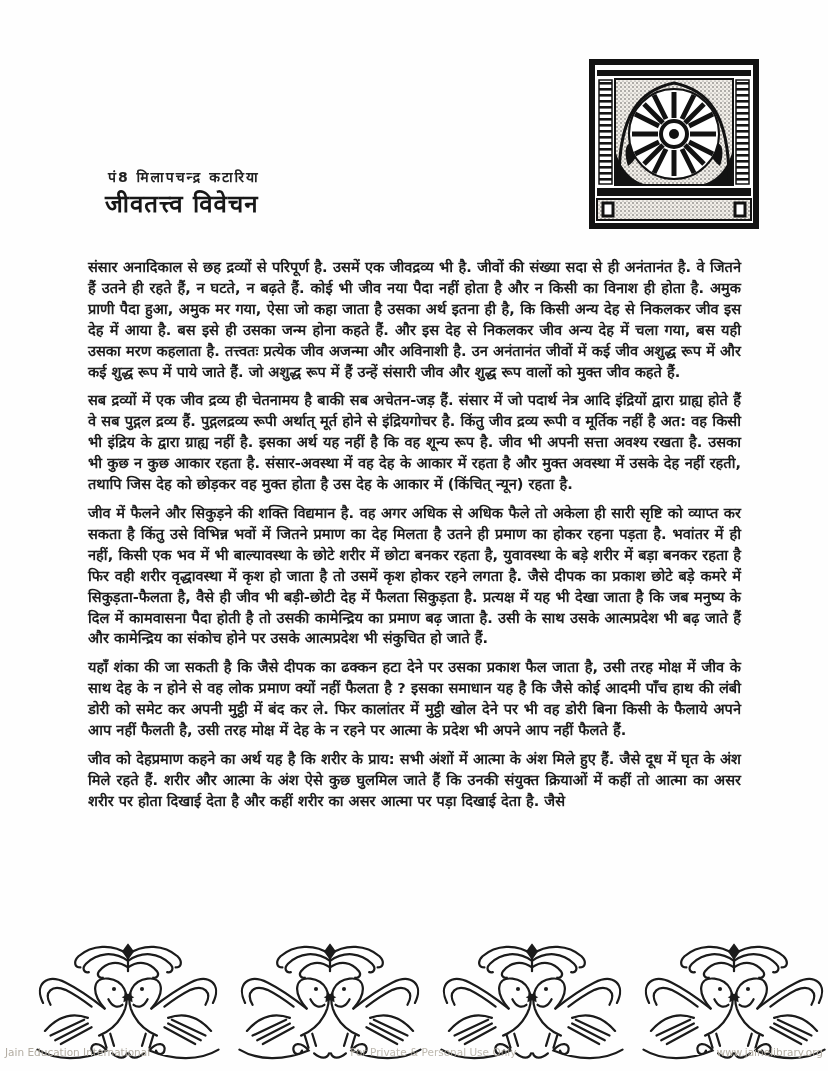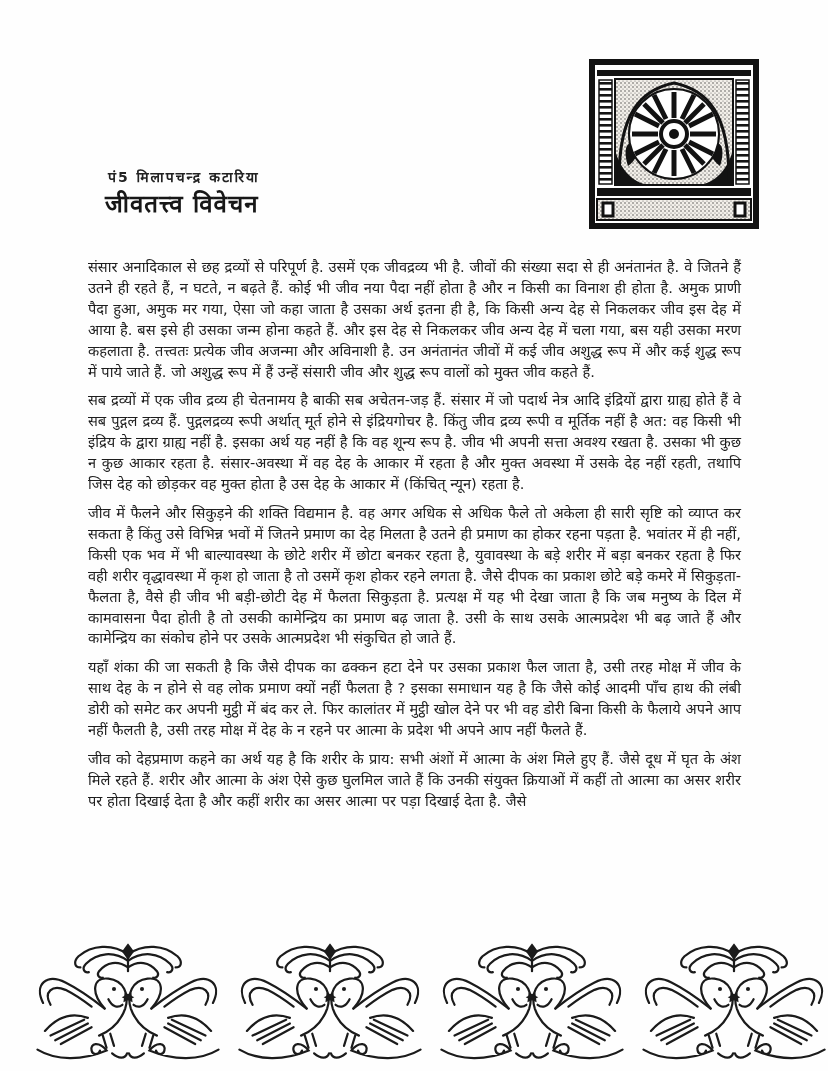--- a/index.html
+++ b/index.html
@@ -26,20 +26,21 @@
   .ornament {
     position:absolute; left:588px; top:58px; width:172px; height:172px;
   }
   .ornament svg { width:100%; height:100%; display:block; }
 
   .body-text {
     position:absolute; left:88px; top:257px; width:653px;
     text-align:justify;
     font-size:14.6px; line-height:20.9px;
     color:#1d1d1d;
+    font-weight:bold;
   }
   .body-text p { margin-bottom:8px; }
 
   .bird-border {
     position:absolute; left:0; top:942px; width:828px; height:124px;
     display:flex; padding-left:30px; gap:6px; overflow:hidden;
   }
   .bird-motif { width:196px; height:120px; flex:none; }
   .bird-motif svg { width:100%; height:100%; display:block; }
 
@@ -132,21 +133,21 @@
         <path d="M8,114 C28,126 56,126 82,115 C74,105 64,107 66,115 C67,120 74,120 75,115"></path>
         <path d="M88,118 C95,124 102,124 104,118"></path>
       </g>
       <use href="#bp-left" transform="translate(210,0) scale(-1,1)"></use>
     </symbol>
   </defs>
 </svg>
 
 <div class="page">
 
-  <div class="author-line">पं5 मिलापचन्द्र कटारिया</div>
+  <div class="author-line">पं8 मिलापचन्द्र कटारिया</div>
   <h1 class="page-title">जीवतत्त्व विवेचन</h1>
 
   <div class="ornament">
     <svg viewBox="0 0 172 172">
         <use href="#sun-ornament"></use>
       </svg>
   </div>
 
   <div class="body-text">
     <p>संसार अनादिकाल से छह द्रव्यों से परिपूर्ण है. उसमें एक जीवद्रव्य भी है. जीवों की संख्या सदा से ही अनंतानंत है. वे जितने हैं उतने ही रहते हैं, न घटते, न बढ़ते हैं. कोई भी जीव नया पैदा नहीं होता है और न किसी का विनाश ही होता है. अमुक प्राणी पैदा हुआ, अमुक मर गया, ऐसा जो कहा जाता है उसका अर्थ इतना ही है, कि किसी अन्य देह से निकलकर जीव इस देह में आया है. बस इसे ही उसका जन्म होना कहते हैं. और इस देह से निकलकर जीव अन्य देह में चला गया, बस यही उसका मरण कहलाता है. तत्त्वतः प्रत्येक जीव अजन्मा और अविनाशी है. उन अनंतानंत जीवों में कई जीव अशुद्ध रूप में और कई शुद्ध रूप में पाये जाते हैं. जो अशुद्ध रूप में हैं उन्हें संसारी जीव और शुद्ध रूप वालों को मुक्त जीव कहते हैं.</p>
@@ -172,14 +173,19 @@
           <use href="#bird-pair"></use>
         </svg>
     </div>
     <div class="bird-motif">
       <svg viewBox="0 0 210 126">
           <use href="#bird-pair"></use>
         </svg>
     </div>
   </div>
 
+  <div class="watermark">
+    <span class="wm-left">Jain Education International</span>
+    <span class="wm-center">For Private &amp; Personal Use Only</span>
+    <span class="wm-right">www.jainelibrary.org</span>
+  </div>
 
 </div>
 
 </body></html>

